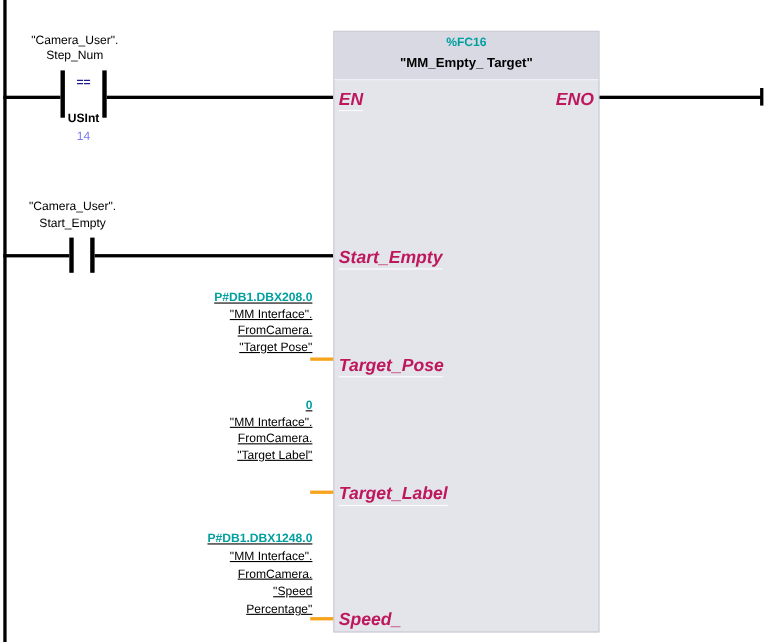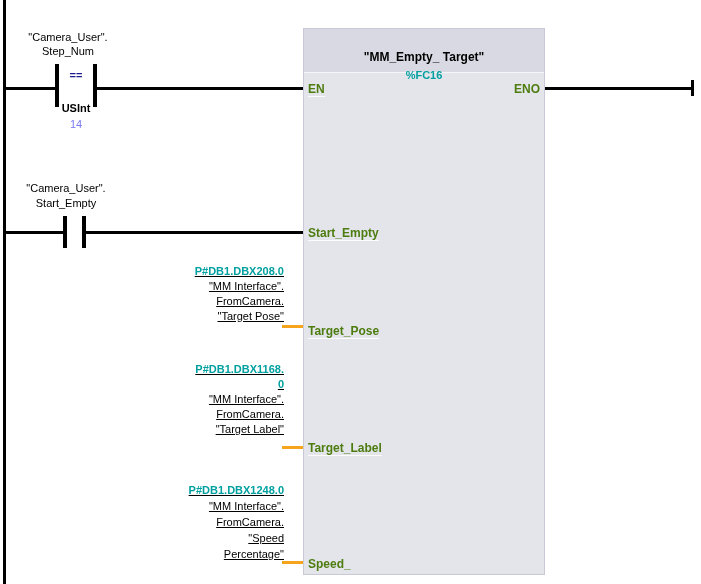--- a/index.html
+++ b/index.html
@@ -28,27 +28,27 @@
   .block{
     position:absolute;left:303px;top:28px;width:242px;height:547px;
     background:var(--body-bg);border:1px solid #c9c9d5;box-sizing:border-box;
   }
   .block-header{
     position:absolute;left:0;top:0;width:100%;height:44px;
     background:var(--header-bg);border-bottom:1px solid #f6f6fa;box-sizing:border-box;
   }
   .block-address{
     position:absolute;left:0;top:4px;width:100%;text-align:center;
-    font-size:11px;font-weight:bold;color:var(--teal);margin-top:36px;
+    font-size:11px;font-weight:bold;color:var(--teal);
   }
   .block-title{
     position:absolute;left:0;top:21px;width:100%;text-align:center;
     font-size:12px;font-weight:bold;color:#000;white-space:pre;
   }
-  .pin{position:absolute;font-size:12px;font-weight:bold;color:#4d7c0f;white-space:pre;}
+  .pin{position:absolute;font-size:16px;font-weight:bold;color:#be185d;white-space:pre;font-style:italic;}
   .pin .ul{display:inline-block;border-bottom:1px solid #fcfcff;}
   .pin.two-line{line-height:14px;margin-top:16px;}
   .stub{position:absolute;width:21px;height:3px;background:var(--orange);}
   .end-tick{position:absolute;width:3px;height:16px;background:#000;}
 </style>
 </head>
 <body>
 
 <div class="canvas">
 
@@ -98,21 +98,20 @@
 
   <div class="op-group" style="top:264px;">
     <div class="op-line teal">P#DB1.DBX208.0</div>
     <div class="op-line">"MM Interface".</div>
     <div class="op-line">FromCamera.</div>
     <div class="op-line">"Target Pose"</div>
   </div>
   <div class="stub" style="left:282px;top:325px;"></div>
 
   <div class="op-group" style="top:362px;">
-    <div class="op-line teal">P#DB1.DBX1168.</div>
     <div class="op-line teal">0</div>
     <div class="op-line">"MM Interface".</div>
     <div class="op-line">FromCamera.</div>
     <div class="op-line">"Target Label"</div>
   </div>
   <div class="stub" style="left:282px;top:446px;"></div>
 
   <div class="op-group g3" style="top:482px;">
     <div class="op-line teal">P#DB1.DBX1248.0</div>
     <div class="op-line">"MM Interface".</div>

